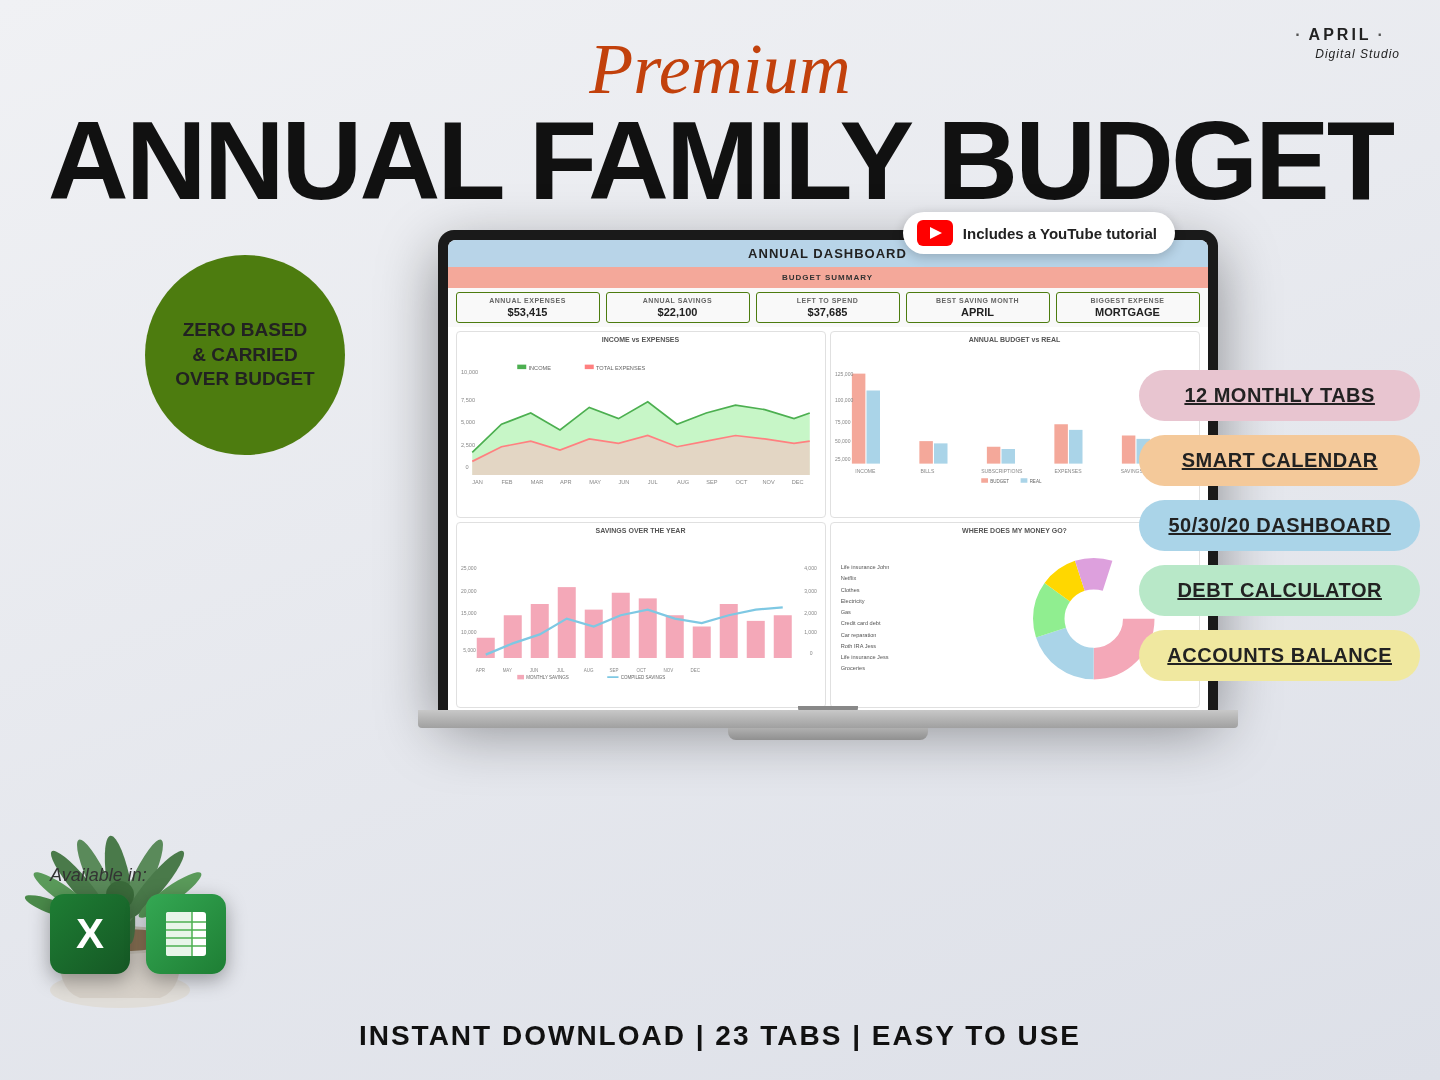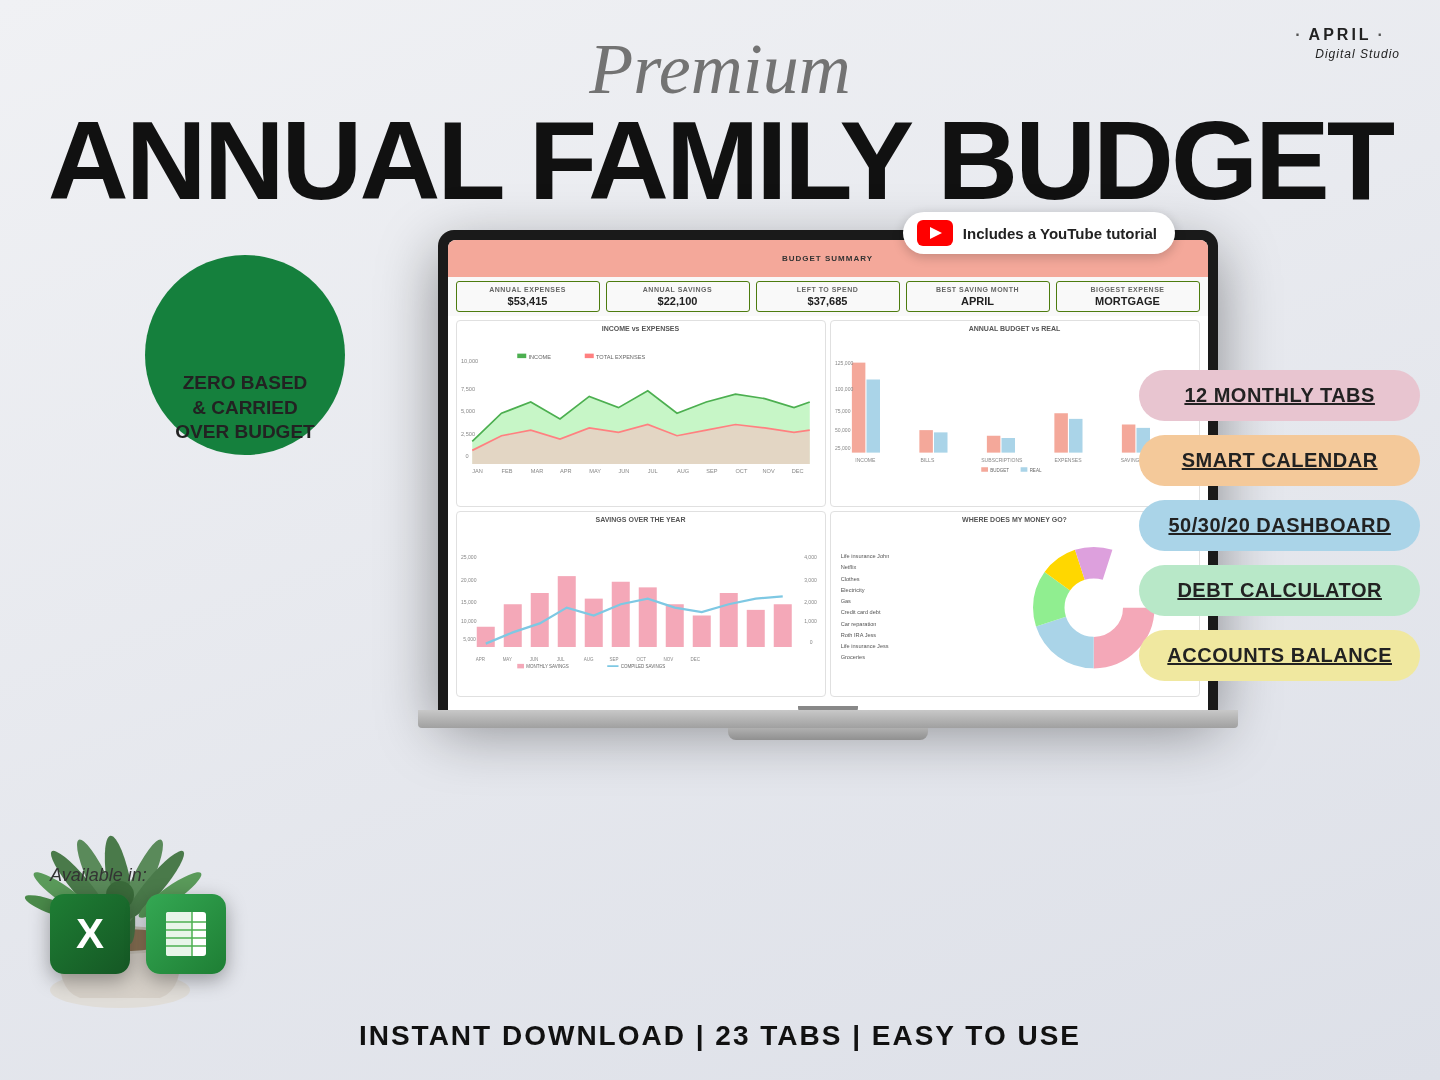--- a/index.html
+++ b/index.html
@@ -41,23 +41,23 @@
     .brand-logo .brand-sub { font-style: italic; font-size: 12px; font-weight: 400; letter-spacing: 1px; margin-left: 20px; }
 
     
     .zero-circle {
       position: absolute;
       left: 145px;
       top: 255px;
       width: 200px;
       height: 200px;
       border-radius: 50%;
-      background: #15803d;
-      display: flex;
-      align-items: flex-end;
+      background: #4d7c0f;
+      display: flex;
+      align-items: center;
       justify-content: center;
       text-align: center;
       z-index: 20;
     }
     .zero-circle-text {
       font-size: 19px;
       font-weight: 900;
       color: #222;
       line-height: 1.3;
       padding: 10px;
@@ -139,21 +139,21 @@
       padding: 6px;
       font-weight: 700;
       font-size: 13px;
       letter-spacing: 1px;
       color: #222;
     }
 
     .budget-summary-bar {
       background: #f4a89a;
       text-align: center;
-      padding: 14px;
+      padding: 6px;
       font-size: 8px;
       font-weight: 700;
       letter-spacing: 1px;
       color: #333;
     }
 
     .summary-cards {
       display: flex;
       padding: 4px 8px;
       gap: 6px;
@@ -299,21 +299,21 @@
 
 <div class="brand-logo">
   <div class="brand-line">
     <span class="dot">·</span>
     <span class="brand-name">APRIL</span>
     <span class="dot">·</span>
   </div>
   <div class="brand-sub">Digital Studio</div>
 </div>
 
-<div style="position:absolute;top:28px;left:50%;transform:translateX(-50%);font-size:72px;color:#737373;white-space:nowrap;z-index:2;font-family:'Georgia',serif;font-style:italic;font-weight:400;">Premium</div>
+<div style="position:absolute;top:28px;left:50%;transform:translateX(-50%);font-size:72px;color:#c2410c;white-space:nowrap;z-index:2;font-family:'Georgia',serif;font-style:italic;font-weight:400;">Premium</div>
 
 <div style="position:absolute;top:105px;left:50%;transform:translateX(-50%);font-size:112px;font-weight:900;color:#111;white-space:nowrap;letter-spacing:-3px;line-height:1;z-index:2;">ANNUAL FAMILY BUDGET</div>
 
 <svg class="plant-svg" viewBox="0 0 240 420" xmlns="http://www.w3.org/2000/svg">
 
   <ellipse cx="120" cy="390" rx="70" ry="18" fill="#e0ddd8"></ellipse>
   <path d="M60 340 Q55 390 80 398 L160 398 Q185 390 180 340 Z" fill="#d6d0c8"></path>
   <ellipse cx="120" cy="340" rx="62" ry="14" fill="#c8c2b8"></ellipse>
 
   <ellipse cx="120" cy="340" rx="58" ry="11" fill="#8B7355"></ellipse>
@@ -340,20 +340,21 @@
   <div class="youtube-badge" style="position:absolute;top:-18px;right:230px;z-index:30;">
     <div class="yt-icon">
       <div class="yt-play"></div>
     </div>
     <span class="yt-text">Includes a YouTube tutorial</span>
   </div>
 
   <div class="laptop-screen-outer">
     <div class="laptop-screen-inner">
 
+      <div class="dashboard-header">ANNUAL DASHBOARD</div>
 
       <div class="budget-summary-bar">BUDGET SUMMARY</div>
 
       <div class="summary-cards">
         <div class="summary-card">
           <div class="card-label">ANNUAL EXPENSES</div>
           <div class="card-value">$53,415</div>
         </div>
         <div class="summary-card">
           <div class="card-label">ANNUAL SAVINGS</div>

